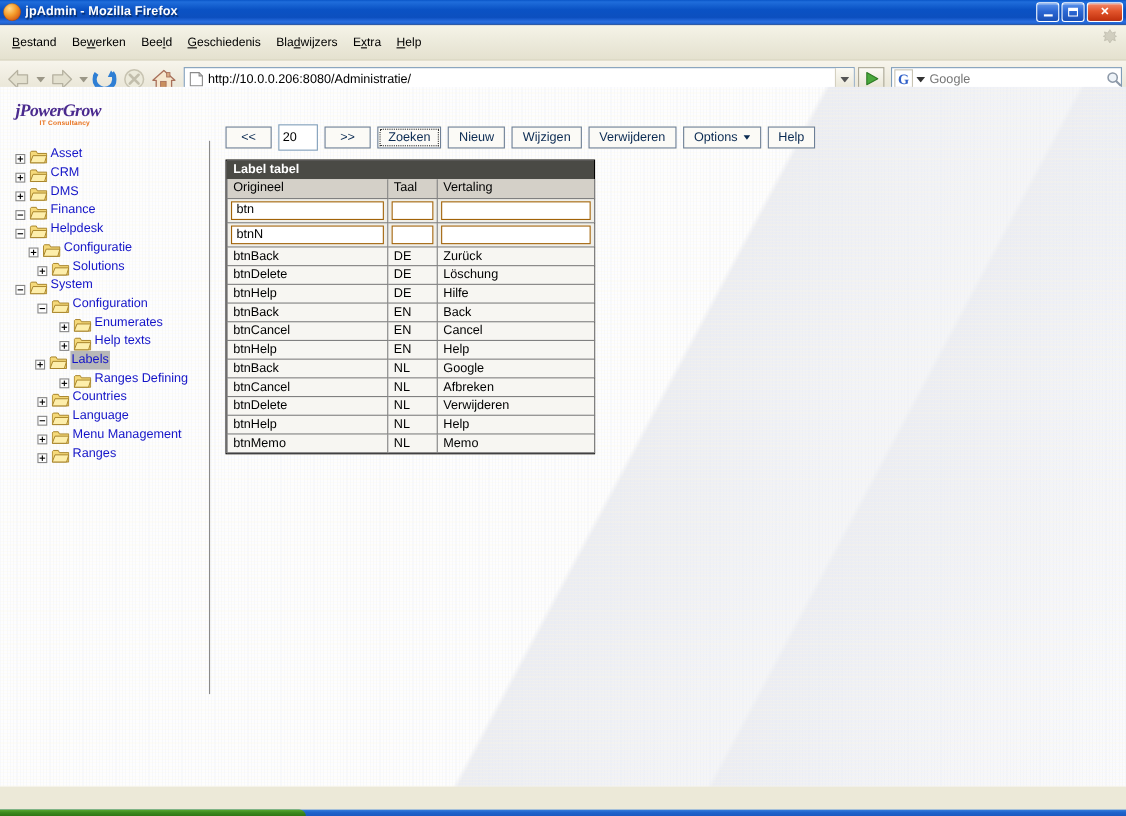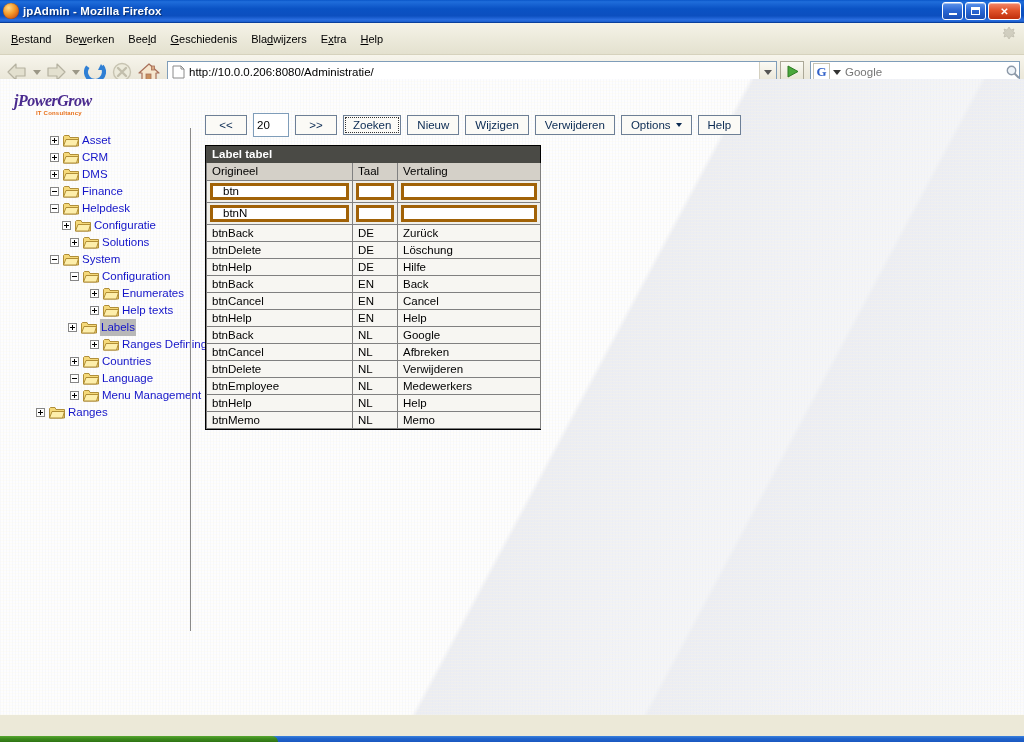--- a/index.html
+++ b/index.html
@@ -194,25 +194,24 @@
     font-size: 6px;
     font-weight: bold;
     color: #e8701a;
     letter-spacing: 0.2px;
     margin-left: 22px;
     margin-top: 1px;
   }
 
   .tree { margin-top: 11px; }
   .tnode {
-    display: flex; align-items: center;
+    display: flex; align-items: flex-end;
     height: 17px;
     line-height: 17px;
     white-space: nowrap;
-    margin-left: 36px;
   }
   .texp {
     width: 9px; height: 9px; flex: none;
     border: 1px solid #868686;
     background: #fefefe;
     position: relative;
     margin-right: 4px;
   }
   .texp::before {
     content: ""; position: absolute;
@@ -321,25 +320,25 @@
     padding: 1px 5px;
     height: 17px;
     color: #000;
     background: #f7f6f2;
     overflow: hidden;
     white-space: nowrap;
   }
   table.grid td.inputcell { padding: 2px 3px; background: #f0efe9; }
   table.grid input.cellinput {
     width: 100%;
-    border: 3px solid #a16207;
+    border: 1px solid #a16207;
     background: #ffffff;
     font-size: 11.5px;
     font-family: "Liberation Sans", sans-serif;
-    padding: 1px 10px;
+    padding: 1px 4px;
     height: 17px;
     color: #000;
     outline: none;
   }
   col.c-orig { width: 146px; }
   col.c-taal { width: 45px; }
   col.c-vert { width: 143px; }
 
   
   .statusbar {
@@ -647,21 +646,21 @@
           <div class="tnode" style="padding-left: 34px;">
             <span class="texp plus"></span>
             <span class="tfolder">
               <svg width="16" height="13" viewBox="0 0 16 13">
                 <path d="M0.5 2.5 L0.5 12 L15.5 12 L15.5 3.5 L7 3.5 L6 1.5 L1.5 1.5 Z" fill="#f5d97a" stroke="#a8852a" stroke-width="0.9"></path>
                 <path d="M0.5 12 L3 5.5 L15.5 5.5 L13.5 12 Z" fill="#fdeeab" stroke="#a8852a" stroke-width="0.9"></path>
               </svg>
             </span>
             <span class="tlabel">Menu Management</span>
           </div>
-          <div class="tnode" style="">
+          <div class="tnode" style="padding-left: 34px;">
             <span class="texp plus"></span>
             <span class="tfolder">
               <svg width="16" height="13" viewBox="0 0 16 13">
                 <path d="M0.5 2.5 L0.5 12 L15.5 12 L15.5 3.5 L7 3.5 L6 1.5 L1.5 1.5 Z" fill="#f5d97a" stroke="#a8852a" stroke-width="0.9"></path>
                 <path d="M0.5 12 L3 5.5 L15.5 5.5 L13.5 12 Z" fill="#fdeeab" stroke="#a8852a" stroke-width="0.9"></path>
               </svg>
             </span>
             <span class="tlabel">Ranges</span>
           </div>
         </div>
@@ -752,25 +751,20 @@
                 <td>btnCancel</td>
                 <td>NL</td>
                 <td>Afbreken</td>
               </tr>
               <tr>
                 <td>btnDelete</td>
                 <td>NL</td>
                 <td>Verwijderen</td>
               </tr>
               <tr>
-                <td>btnEmployee</td>
-                <td>NL</td>
-                <td>Medewerkers</td>
-              </tr>
-              <tr>
                 <td>btnHelp</td>
                 <td>NL</td>
                 <td>Help</td>
               </tr>
               <tr>
                 <td>btnMemo</td>
                 <td>NL</td>
                 <td>Memo</td>
               </tr>
             </tbody>

